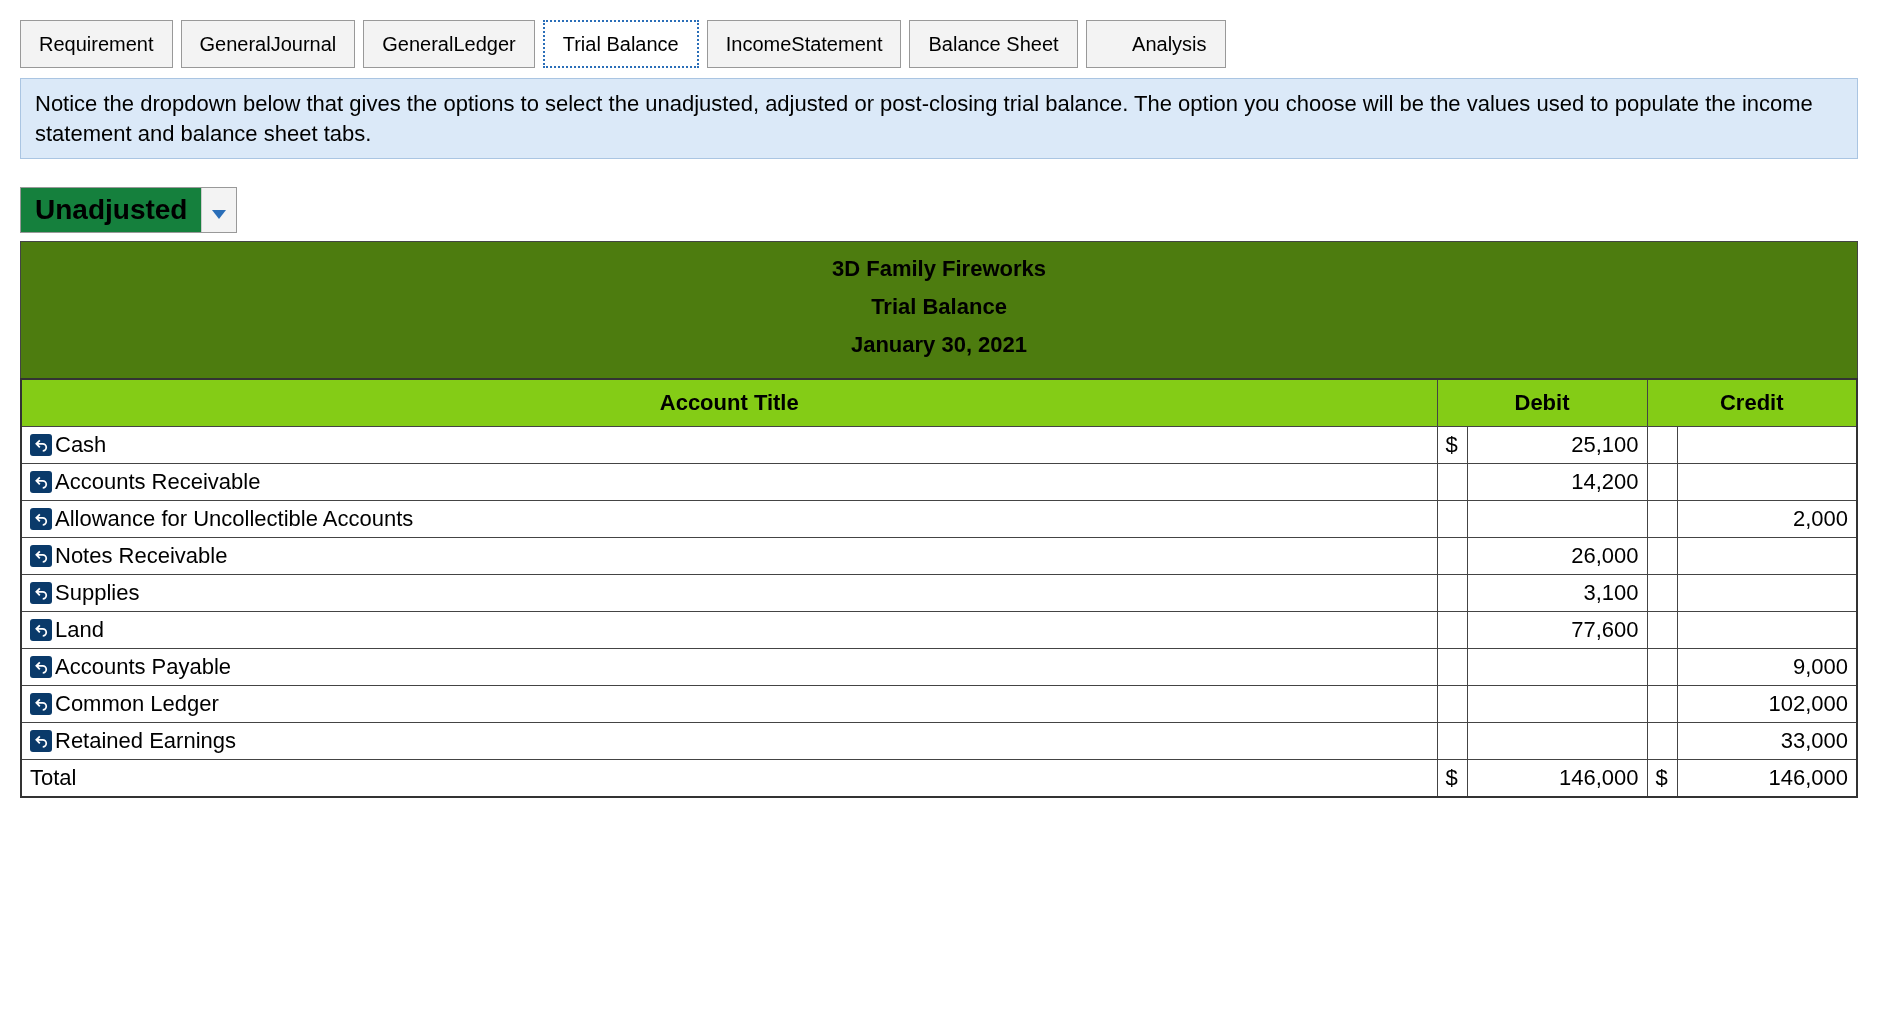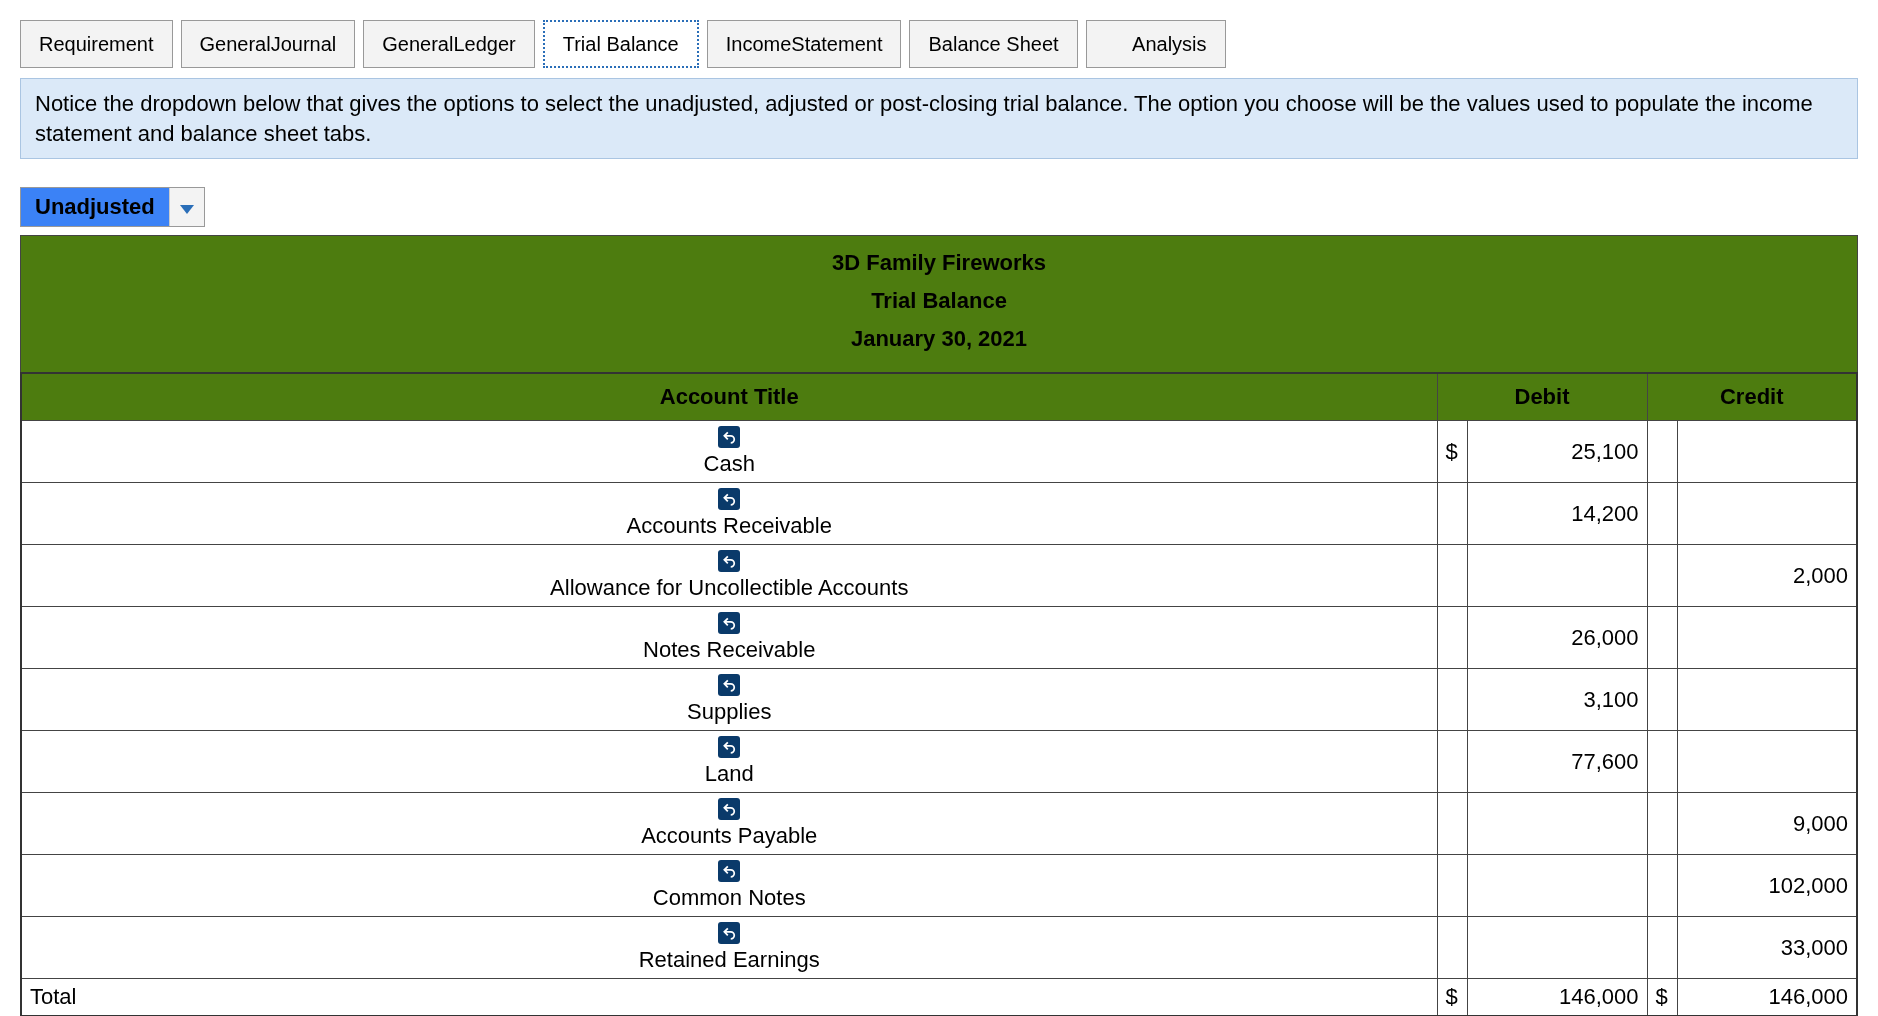--- a/index.html
+++ b/index.html
@@ -41,23 +41,23 @@
     line-height: 1.35;
     margin-bottom: 28px;
   }
   .dropdown-row {
     margin-bottom: 8px;
   }
   .dropdown {
     display: inline-flex;
     align-items: center;
     border: 1px solid #999;
-    background: #3b82f6;
+    background: #15803d;
     font-weight: bold;
-    font-size: 22px;
+    font-size: 28px;
     text-align: right;
   }
   .dropdown .dd-label {
     padding: 6px 14px;
   }
   .dropdown .dd-btn {
     border-left: 1px solid #ccc;
     padding: 6px 10px;
     background: #f3f3f3;
     cursor: pointer;
@@ -89,28 +89,27 @@
   }
   table.tb th, table.tb td {
     border: 1px solid #444;
     padding: 5px 8px;
     font-size: 22px;
     vertical-align: middle;
   }
   table.tb th {
     font-weight: bold;
     text-align: center;
-    background: #4d7c0f;
+    background: #84cc16;
     padding: 10px 24px;
   }
   .acct-cell {
     display: flex;
     align-items: center;
     gap: 3px;
-    flex-direction: column;
   }
   .undo-icon {
     width: 22px;
     height: 22px;
     background: #0a3a6a;
     border-radius: 3px;
     display: inline-flex;
     align-items: center;
     justify-content: center;
     flex-shrink: 0;
@@ -300,21 +299,21 @@
         <td class="num">9,000</td>
       </tr>
       <tr>
         <td>
           <div class="acct-cell">
             <span class="undo-icon">
               <svg viewBox="0 0 24 24" fill="none" stroke="#fff" stroke-width="3">
                 <path d="M10 4 L4 10 L10 16 M4 10 H15 a6 6 0 0 1 0 12"></path>
               </svg>
             </span>
-            <span>Common Notes</span>
+            <span>Common Ledger</span>
           </div>
         </td>
         <td class="sym"></td>
         <td class="num"></td>
         <td class="sym"></td>
         <td class="num">102,000</td>
       </tr>
       <tr>
         <td>
           <div class="acct-cell">

